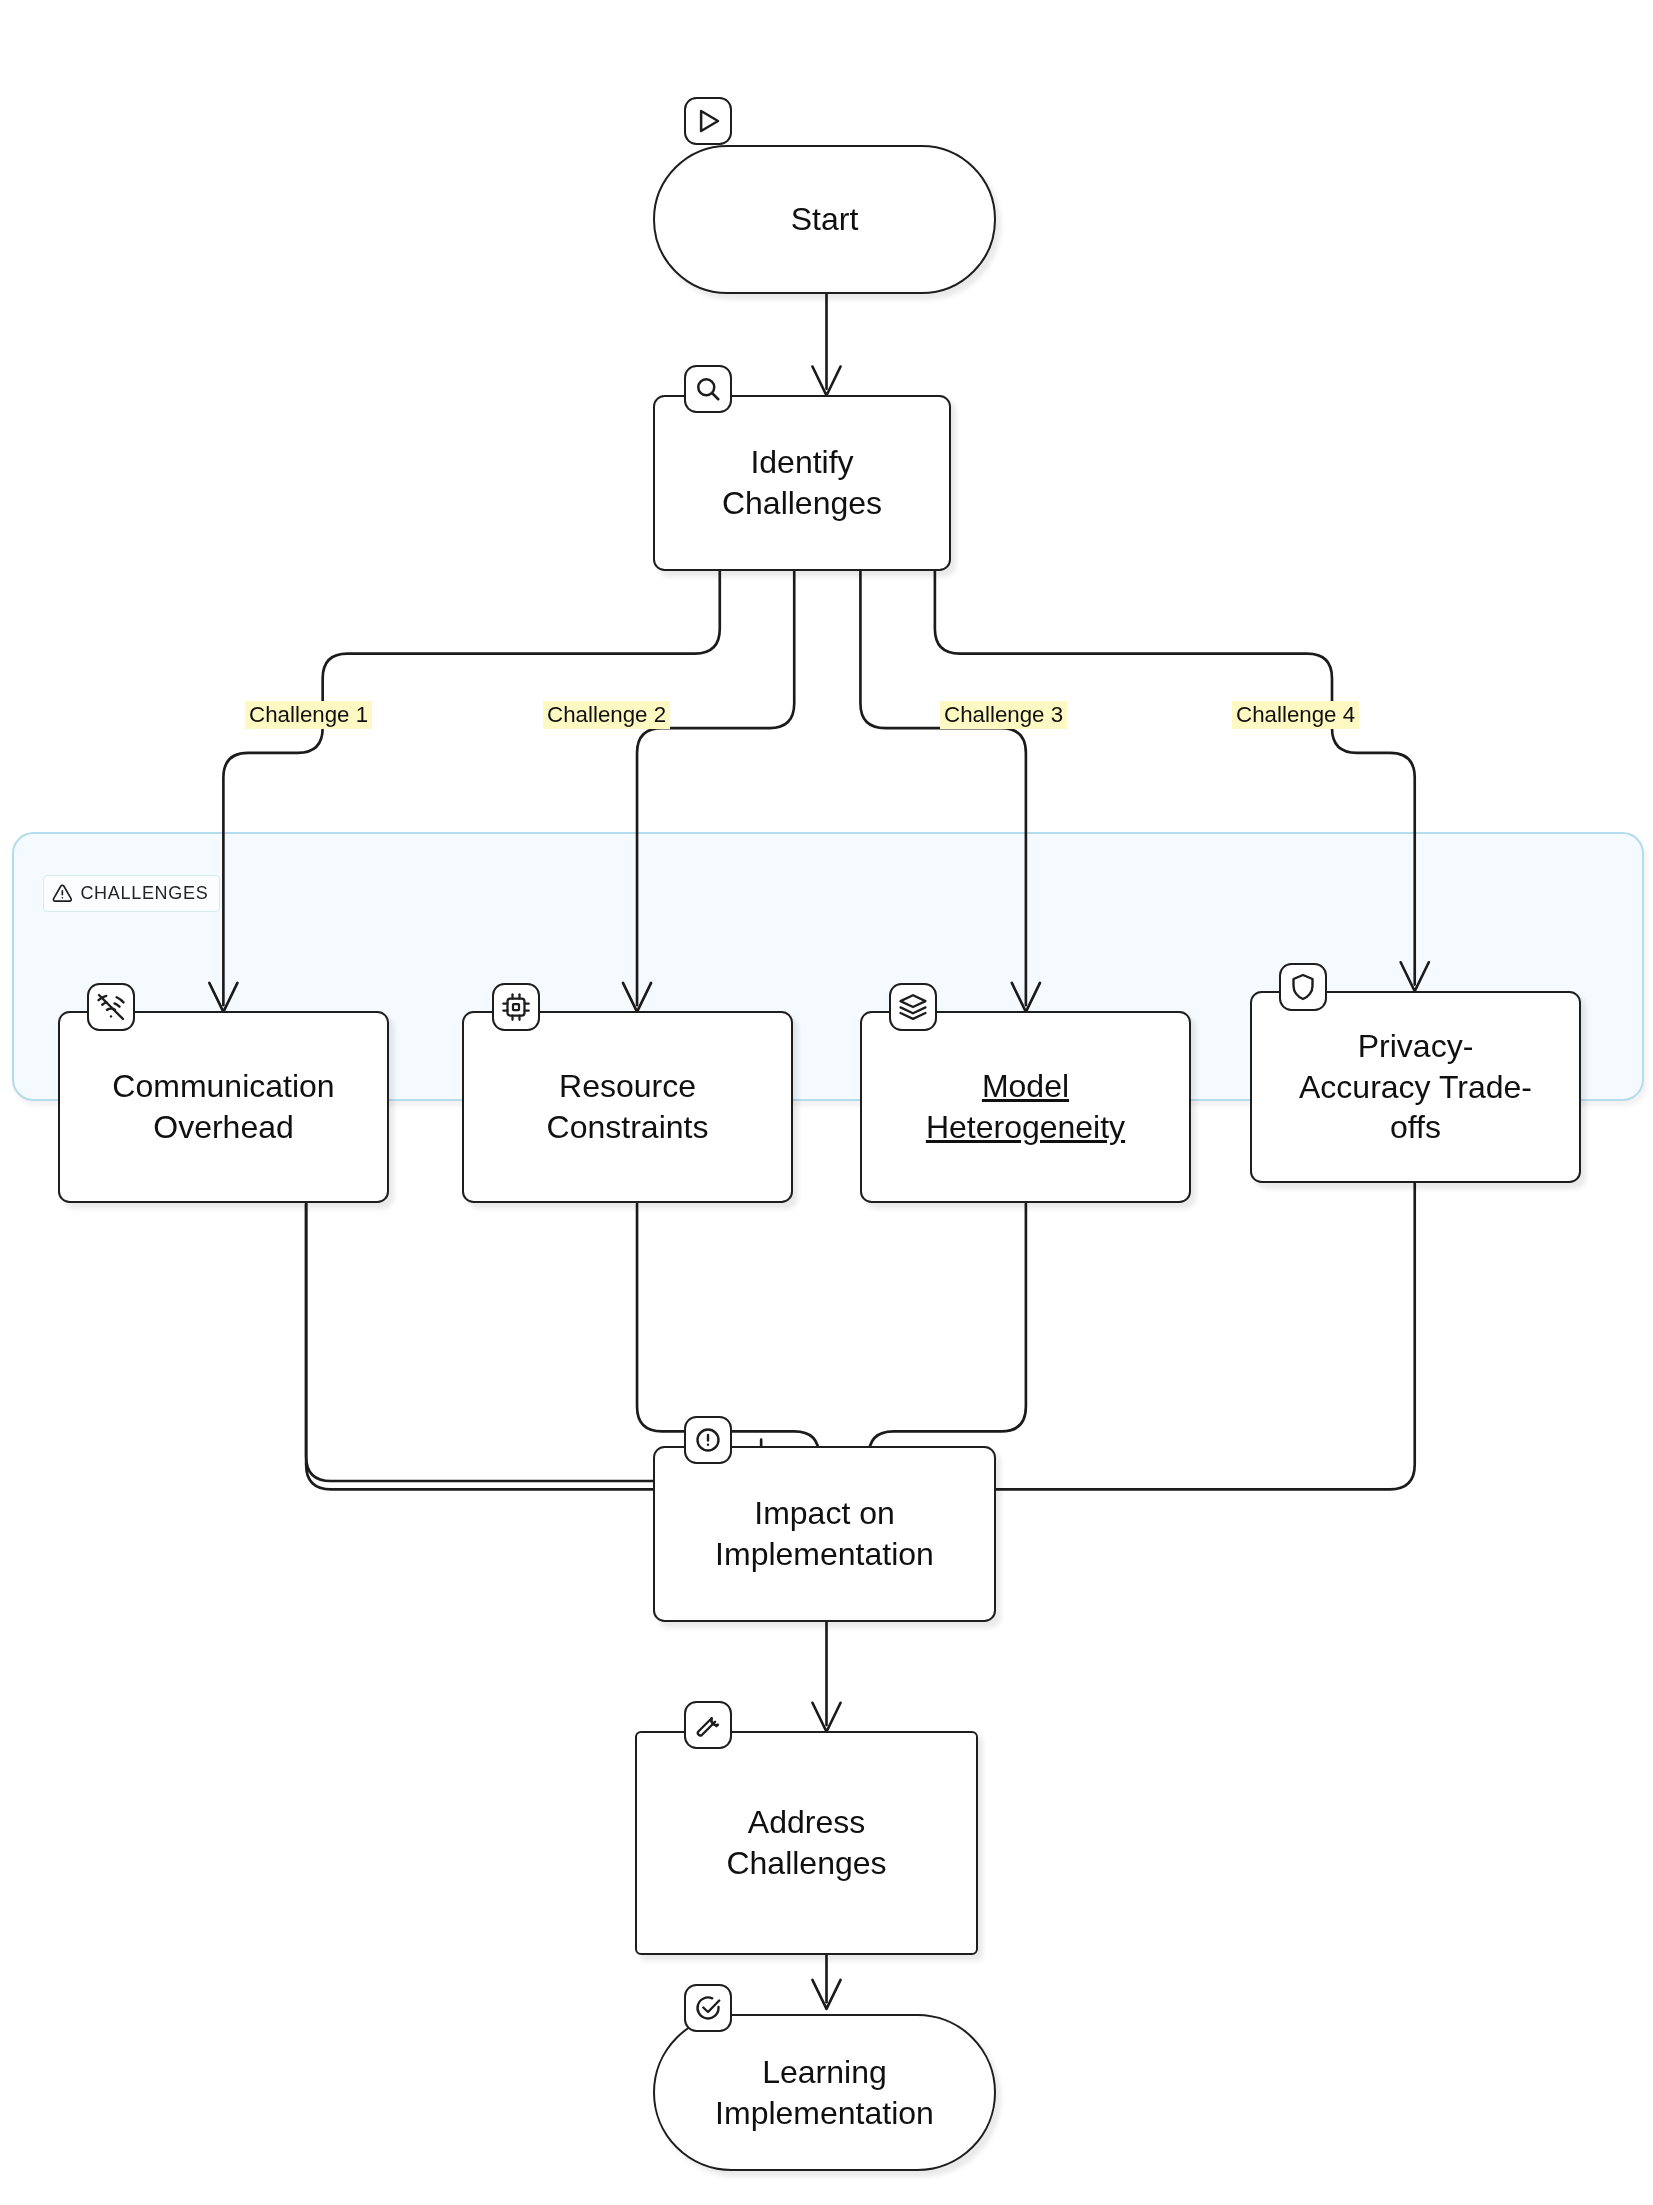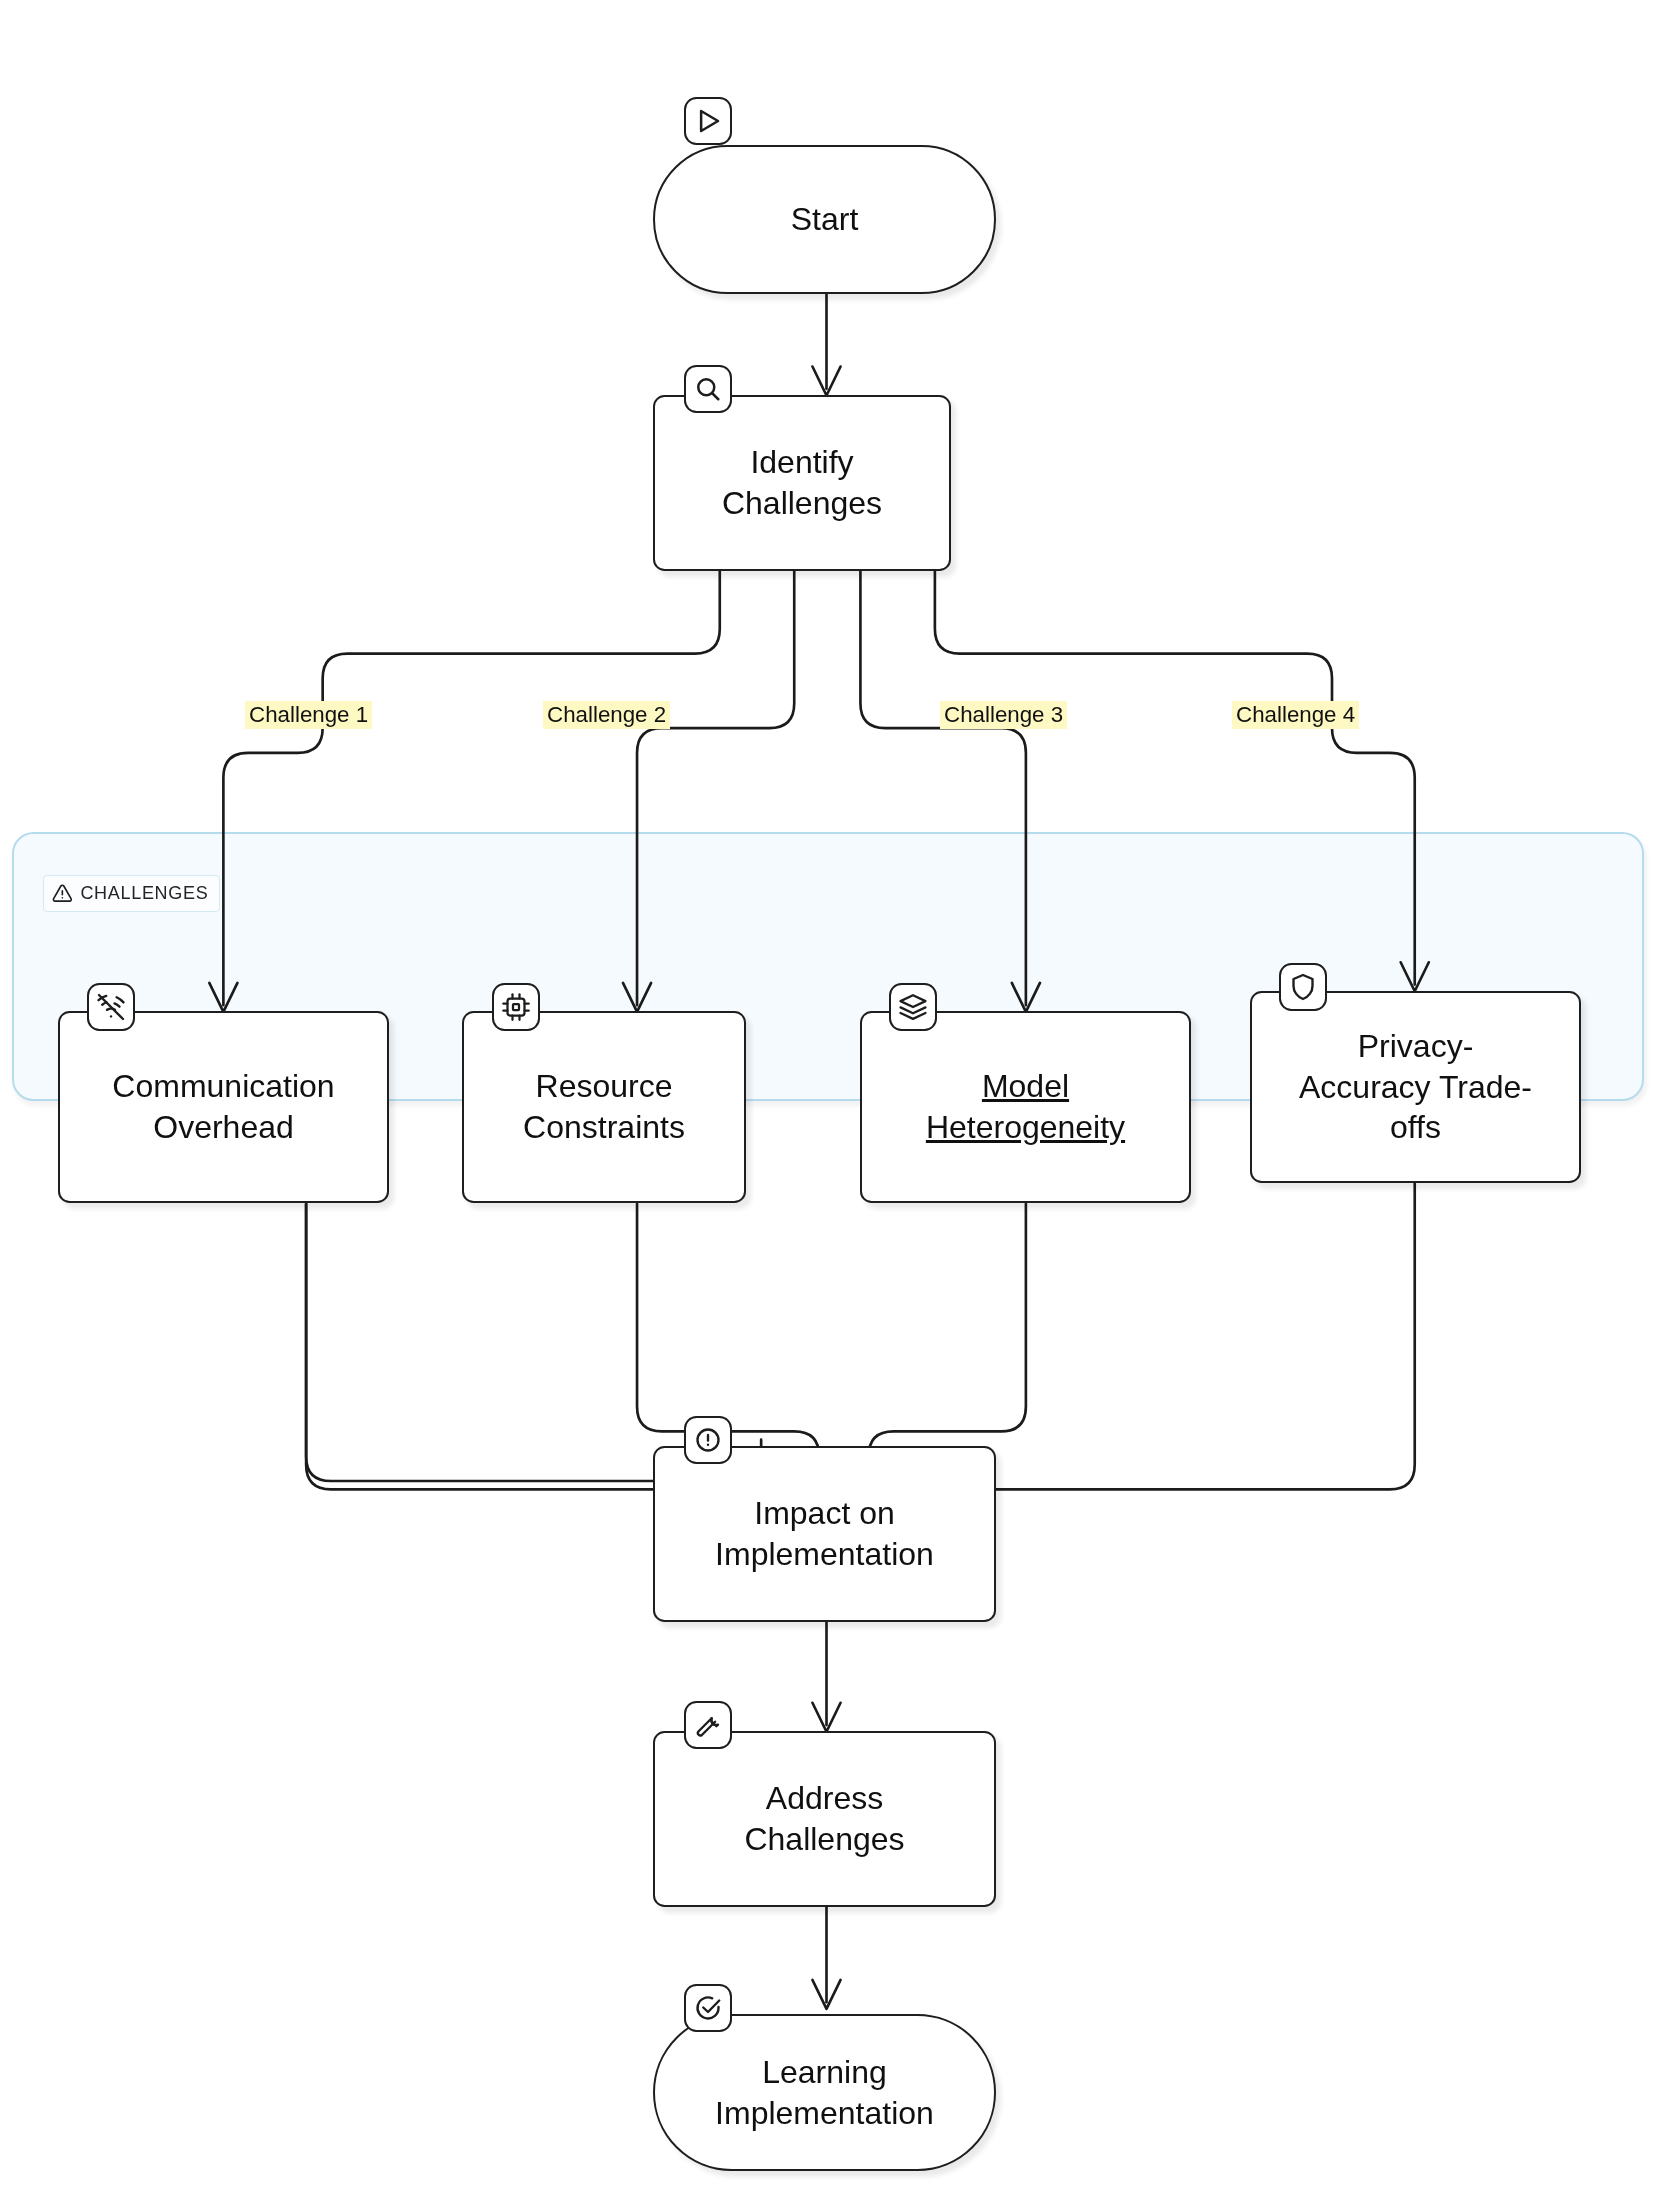--- a/index.html
+++ b/index.html
@@ -245,21 +245,21 @@
       <path d="M2 6.5a16.5 16.5 0 0 1 6.2-3.4"></path>
       <path d="M16.5 4.2A16.4 16.4 0 0 1 22 8.3"></path>
       <path d="M5 10.2a11.6 11.6 0 0 1 3.3-2"></path>
       <path d="M14.8 9.1a11.5 11.5 0 0 1 4 2.6"></path>
       <path d="M8.8 14.3a6 6 0 0 1 6.4 0"></path>
       <line x1="12" y1="19.5" x2="12.01" y2="19.5"></line>
       <line x1="2.4" y1="2.4" x2="21.6" y2="21.6"></line>
     </svg>
   </div>
 
-  <div class="node" style="left:462px; top:1011px; width:284px; height:192px;">
+  <div class="node" style="left:462px; top:1011px; width:331px; height:192px;">
     <span class="node-label">Resource
 Constraints</span>
   </div>
   <div class="node-badge" style="left:492px; top:983px;">
     <svg viewBox="0 0 24 24" fill="none" stroke="#1d1d1d" stroke-width="1.8" stroke-linecap="round" stroke-linejoin="round">
       <rect x="5.2" y="5.2" width="13.6" height="13.6" rx="2.2"></rect>
       <rect x="9.6" y="9.6" width="4.8" height="4.8" rx="0.6"></rect>
       <line x1="9.2" y1="1.8" x2="9.2" y2="5.2"></line>
         <line x1="14.8" y1="1.8" x2="14.8" y2="5.2"></line>
       <line x1="9.2" y1="18.8" x2="9.2" y2="22.2"></line>
@@ -299,21 +299,21 @@
 Implementation</span>
   </div>
   <div class="node-badge" style="left:684px; top:1416px;">
     <svg viewBox="0 0 24 24" fill="none" stroke="#1d1d1d" stroke-width="1.9" stroke-linecap="round" stroke-linejoin="round">
       <circle cx="12" cy="12" r="8.4"></circle>
       <line x1="12" y1="7.9" x2="12" y2="12.4"></line>
       <line x1="12" y1="15.8" x2="12.01" y2="15.8"></line>
     </svg>
   </div>
 
-  <div class="node" style="left:653px; top:1731px; width:343px; height:176px;">
+  <div class="node" style="left:635px; top:1731px; width:343px; height:224px;border-radius:6px;">
     <span class="node-label">Address
 Challenges</span>
   </div>
   <div class="node-badge" style="left:684px; top:1701px;">
     <svg viewBox="0 0 24 24" fill="none" stroke="#1d1d1d" stroke-width="1.9" stroke-linecap="round" stroke-linejoin="round">
       <path d="M14.9 6.6a3.9 3.9 0 0 0 5.1 5.1l-1.3 1.3-3.8-3.8Z"></path>
       <path d="M14.9 6.6 4.3 17.2a2 2 0 0 0 2.8 2.8L17.7 9.4"></path>
     </svg>
   </div>
 

